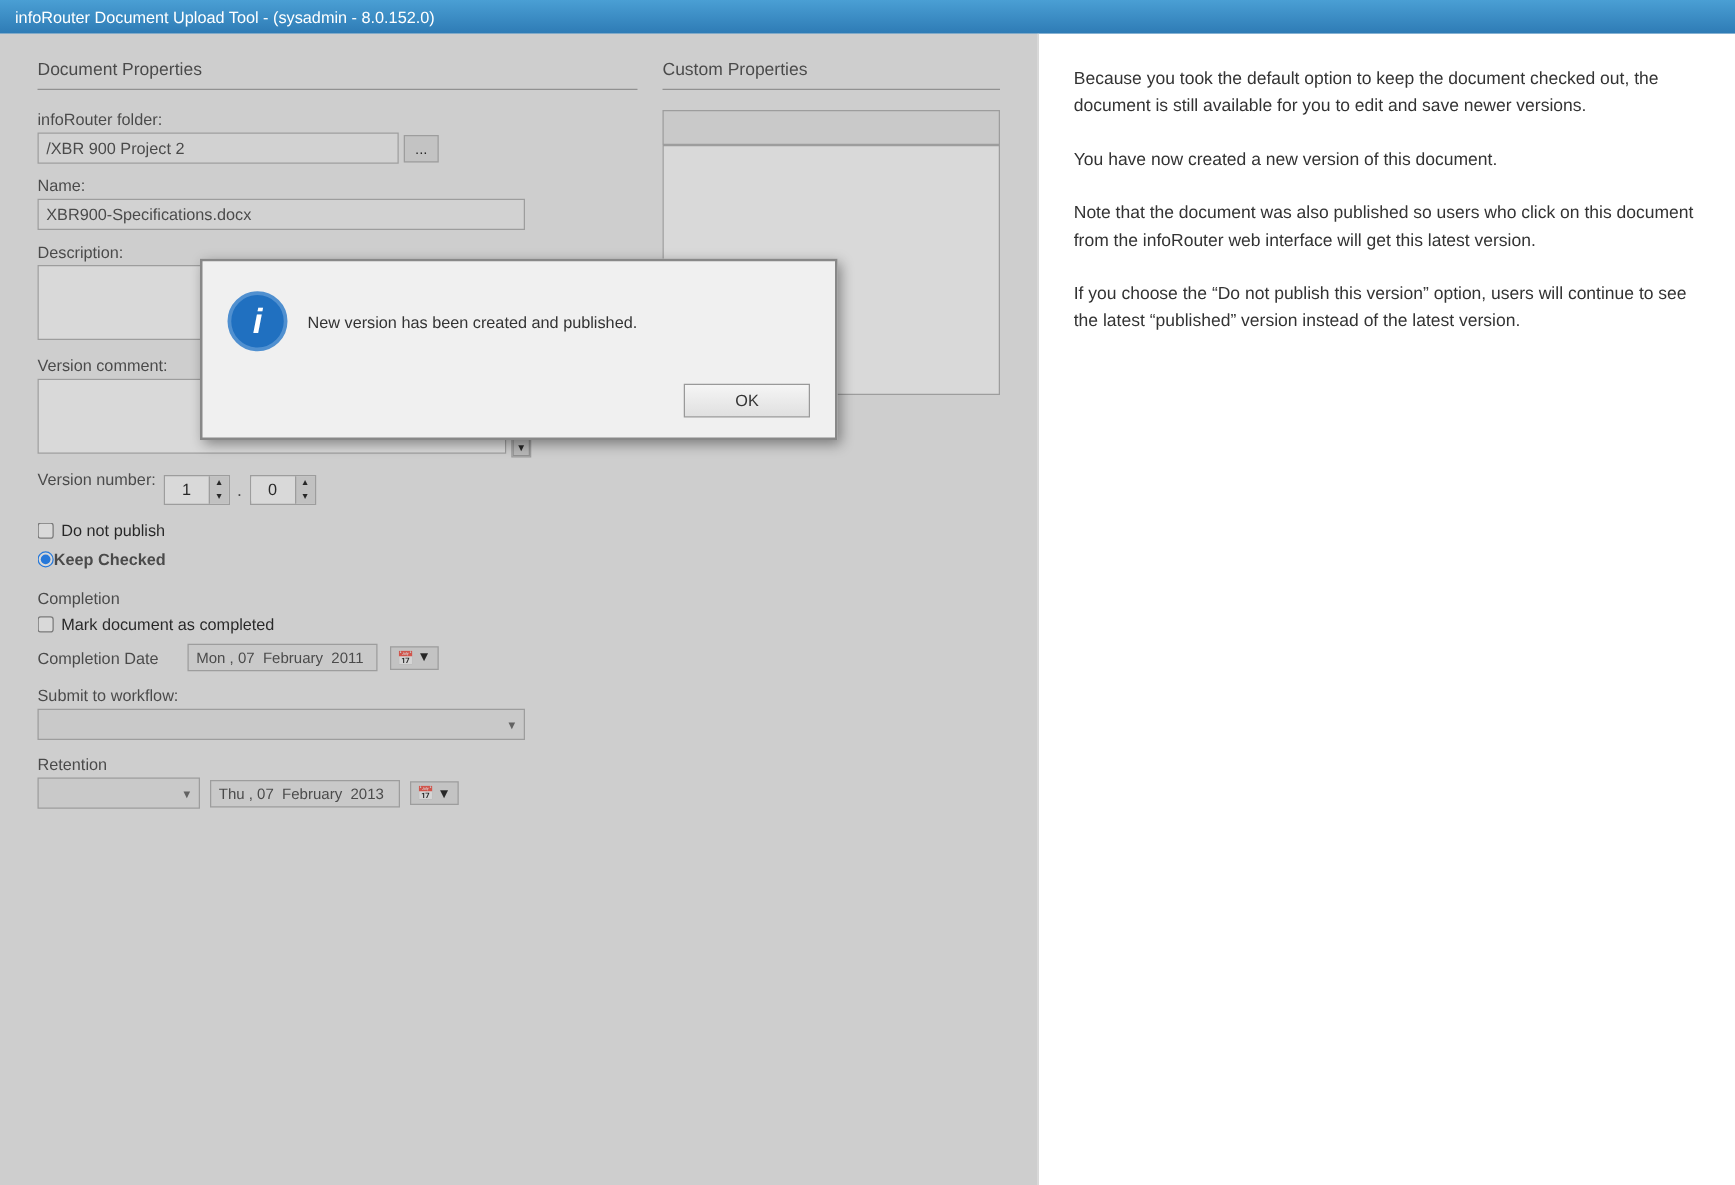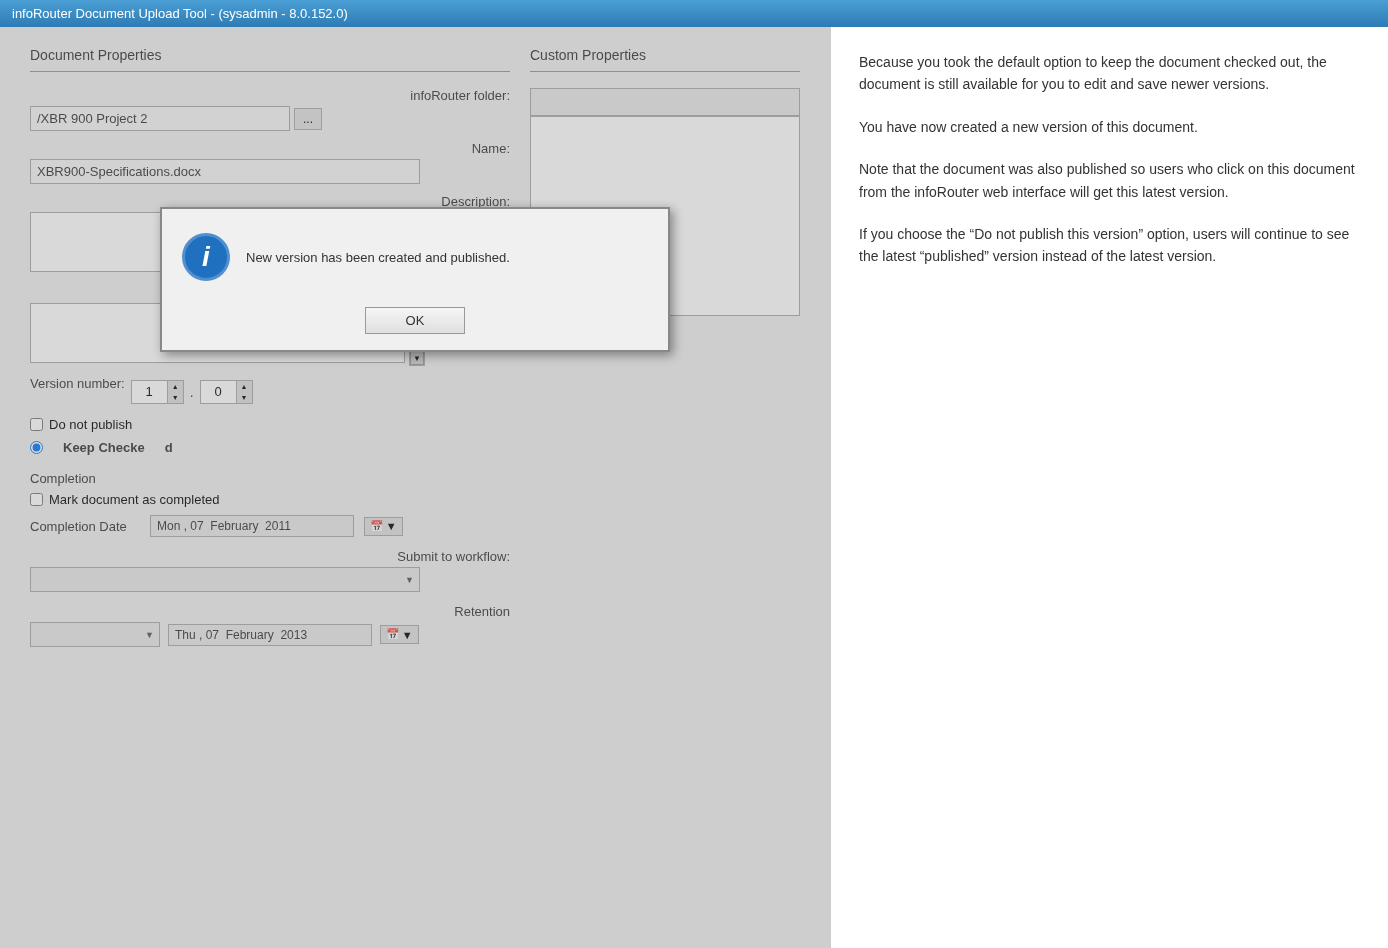--- a/index.html
+++ b/index.html
@@ -52,39 +52,38 @@
 
     .form-row {
       margin-bottom: 10px;
     }
 
     .form-label {
       display: block;
       color: #333;
       margin-bottom: 3px;
       font-size: 13px;
-      text-align: right;
     }
 
     .form-row-inline {
       display: flex;
       align-items: center;
       gap: 4px;
     }
 
     .text-input {
       background: #f5f5f5;
       border: 1px solid #aaa;
       padding: 4px 6px;
       font-size: 13px;
       color: #333;
     }
 
     .text-input-folder {
-      width: 260px;
+      width: 289px;
     }
 
     .text-input-name {
       width: 390px;
     }
 
     .btn-browse {
       background: #e0e0e0;
       border: 1px solid #aaa;
       padding: 3px 8px;
@@ -216,21 +215,21 @@
     .checkbox-row {
       display: flex;
       align-items: center;
       gap: 6px;
       margin-bottom: 8px;
     }
 
     .radio-row {
       display: flex;
       align-items: center;
-      gap: 20px;
+      gap: 0;
       margin-bottom: 12px;
     }
 
     .radio-label-bold {
       font-weight: bold;
       color: #333;
     }
 
     
     .completion-section {
@@ -242,21 +241,21 @@
       color: #333;
       margin-bottom: 6px;
     }
 
     .date-input {
       background: #e8e8e8;
       border: 1px solid #aaa;
       padding: 3px 6px;
       font-size: 12px;
       color: #333;
-      width: 204px;
+      width: 152px;
     }
 
     .date-cal-btn {
       background: #e0e0e0;
       border: 1px solid #aaa;
       padding: 2px 5px;
       cursor: pointer;
       font-size: 11px;
       display: flex;
       align-items: center;
@@ -419,21 +418,21 @@
       border: 3px solid #5090d0;
     }
 
     .modal-message {
       font-size: 13px;
       color: #333;
     }
 
     .modal-footer {
       display: flex;
-      justify-content: center;
+      justify-content: flex-end;
       padding: 10px 20px 16px;
     }
 
     .modal-ok-btn {
       background: linear-gradient(to bottom, #f5f5f5, #e0e0e0);
       border: 1px solid #999;
       padding: 5px 40px;
       font-size: 13px;
       cursor: pointer;
       color: #333;

